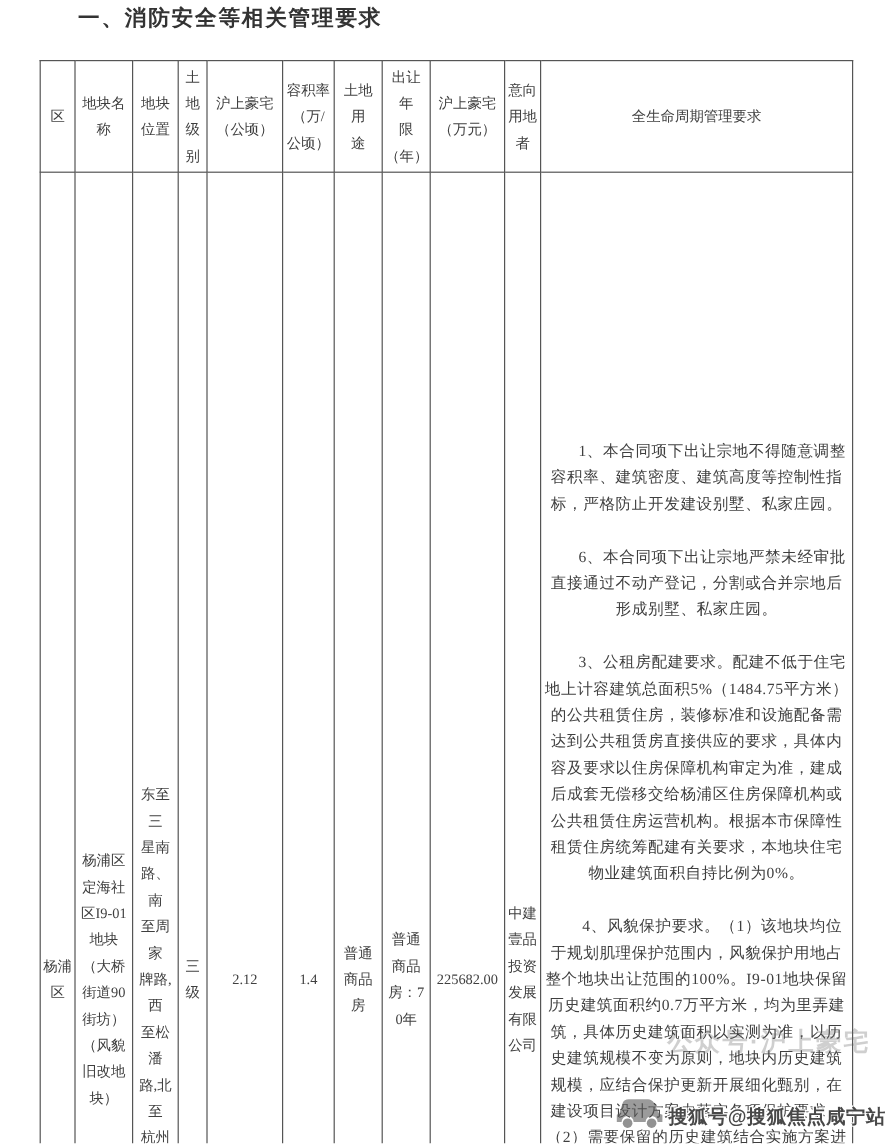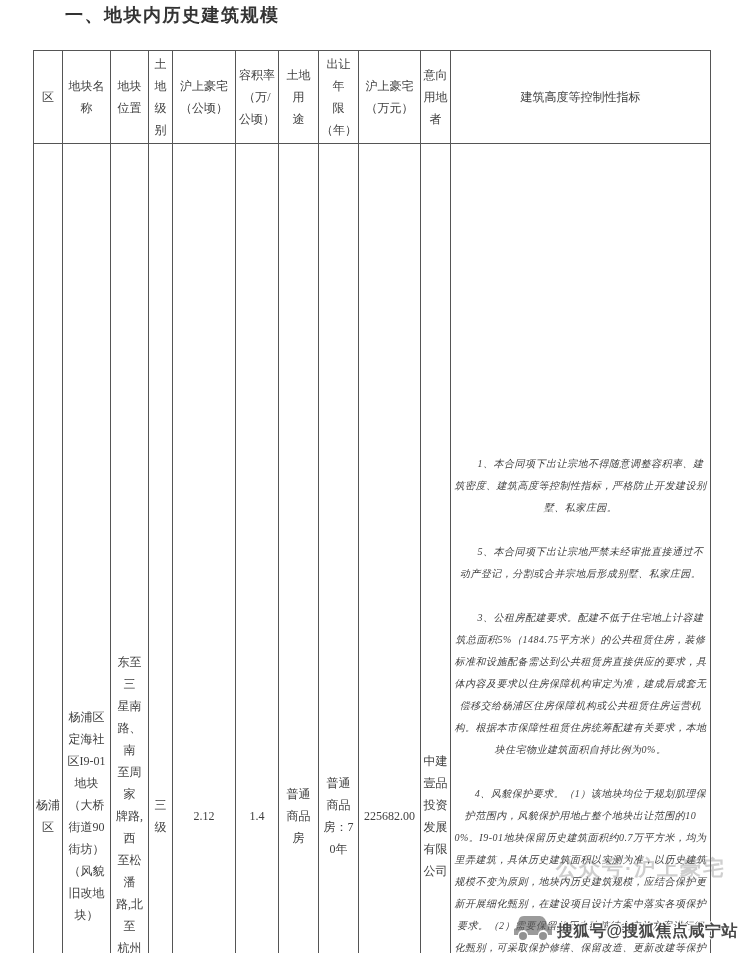--- a/index.html
+++ b/index.html
@@ -40,24 +40,23 @@
   td.pre { white-space:pre-line; }
   td.num { white-space:nowrap; font-size:11.5px; }
   td.req {
     vertical-align:top;
     text-align:justify;
     padding:6px 8px;
   }
   td.req p {
     margin:0 0 22px 0;
     text-indent:2em;
-    font-size:10px;
+    font-size:13px;
     line-height:22px;
     letter-spacing:0.5px;
-    font-style:italic;
   }
   .wm-car {
     position:absolute; left:512px; top:908px;
     width:42px; height:34px; opacity:0.6;
   }
   .wm-light {
     position:absolute; left:556px; top:854px;
     font-family:Liberation Sans, sans-serif;
     font-size:21px; font-weight:bold;
     letter-spacing:2px;
@@ -74,21 +73,21 @@
     text-shadow:1px 1px 0 #fff,-1px -1px 0 #fff,1px -1px 0 #fff,-1px 1px 0 #fff;
     white-space:nowrap;
     z-index:3;
   }
 </style>
 </head>
 <body>
 
 <div class="page">
 
-  <div class="title">一、地块内历史建筑规模</div>
+  <div class="title">一、消防安全等相关管理要求</div>
 
   <table class="t">
     <colgroup>
       <col style="width:29px">
         <col style="width:48px">
         <col style="width:38px">
       <col style="width:24px">
         <col style="width:63px">
         <col style="width:43px">
       <col style="width:40px">
@@ -114,21 +113,21 @@
         <th>土地用
 途</th>
         <th>出让年
 限
 （年）</th>
         <th>沪上豪宅
 （万元）</th>
         <th>意向
 用地
 者</th>
-        <th>建筑高度等控制性指标</th>
+        <th>全生命周期管理要求</th>
       </tr>
     </thead>
     <tbody>
       <tr class="data-row">
         <td>杨浦区</td>
         <td>杨浦区定海社区I9-01地块（大桥街道90街坊）（风貌旧改地块）</td>
         <td class="pre">东至三
 星南
 路、南
 至周家
@@ -138,21 +137,21 @@
 杭州路</td>
         <td>三级</td>
         <td>2.12</td>
         <td>1.4</td>
         <td>普通商品房</td>
         <td>普通商品房：70年</td>
         <td class="num">225682.00</td>
         <td>中建壹品投资发展有限公司</td>
         <td class="req">
           <p>1、本合同项下出让宗地不得随意调整容积率、建筑密度、建筑高度等控制性指标，严格防止开发建设别墅、私家庄园。</p>
-          <p>5、本合同项下出让宗地严禁未经审批直接通过不动产登记，分割或合并宗地后形成别墅、私家庄园。</p>
+          <p>6、本合同项下出让宗地严禁未经审批直接通过不动产登记，分割或合并宗地后形成别墅、私家庄园。</p>
           <p>3、公租房配建要求。配建不低于住宅地上计容建筑总面积5%（1484.75平方米）的公共租赁住房，装修标准和设施配备需达到公共租赁房直接供应的要求，具体内容及要求以住房保障机构审定为准，建成后成套无偿移交给杨浦区住房保障机构或公共租赁住房运营机构。根据本市保障性租赁住房统筹配建有关要求，本地块住宅物业建筑面积自持比例为0%。</p>
           <p>4、风貌保护要求。（1）该地块均位于规划肌理保护范围内，风貌保护用地占整个地块出让范围的100%。I9-01地块保留历史建筑面积约0.7万平方米，均为里弄建筑，具体历史建筑面积以实测为准，以历史建筑规模不变为原则，地块内历史建筑规模，应结合保护更新开展细化甄别，在建设项目设计方案中落实各项保护要求。（2）需要保留的历史建筑结合实施方案进行细化甄别，可采取保护修缮、保留改造、更新改建等保护更新方式，具体以建设项目规划管理阶段审定方案为准。（3）沿杭州路、松潘路、周家牌路道路红线内的历史建筑结合本地块规划管理阶段方案统筹考虑，具体以建设项目规划管理阶段审定的方案为准。（4）肌理保护范围内建筑高度管控要求为檐口高度，具体边界以建设项目规划管理阶段审定方案为准，与周边地区风貌里弄肌理相协调。（5）受让人对地块内一般历史建筑进行保护更新应符合本市工程质量、消防安全等相关管理要求。</p>
         </td>
       </tr>
     </tbody>
   </table>
 
   <svg class="wm-car" viewBox="0 0 42 34" xmlns="http://www.w3.org/2000/svg">
     <path d="M4 20 L7 11 Q8 8 12 8 L28 8 Q31 8 33 11 L37 20 L40 21 L40 27 L36 27 A5 5 0 0 0 26 27 L16 27 A5 5 0 0 0 6 27 L2 27 L2 21 Z" fill="#5a5a5a"></path>
     <circle cx="11" cy="28" r="4" fill="#4a4a4a"></circle>

